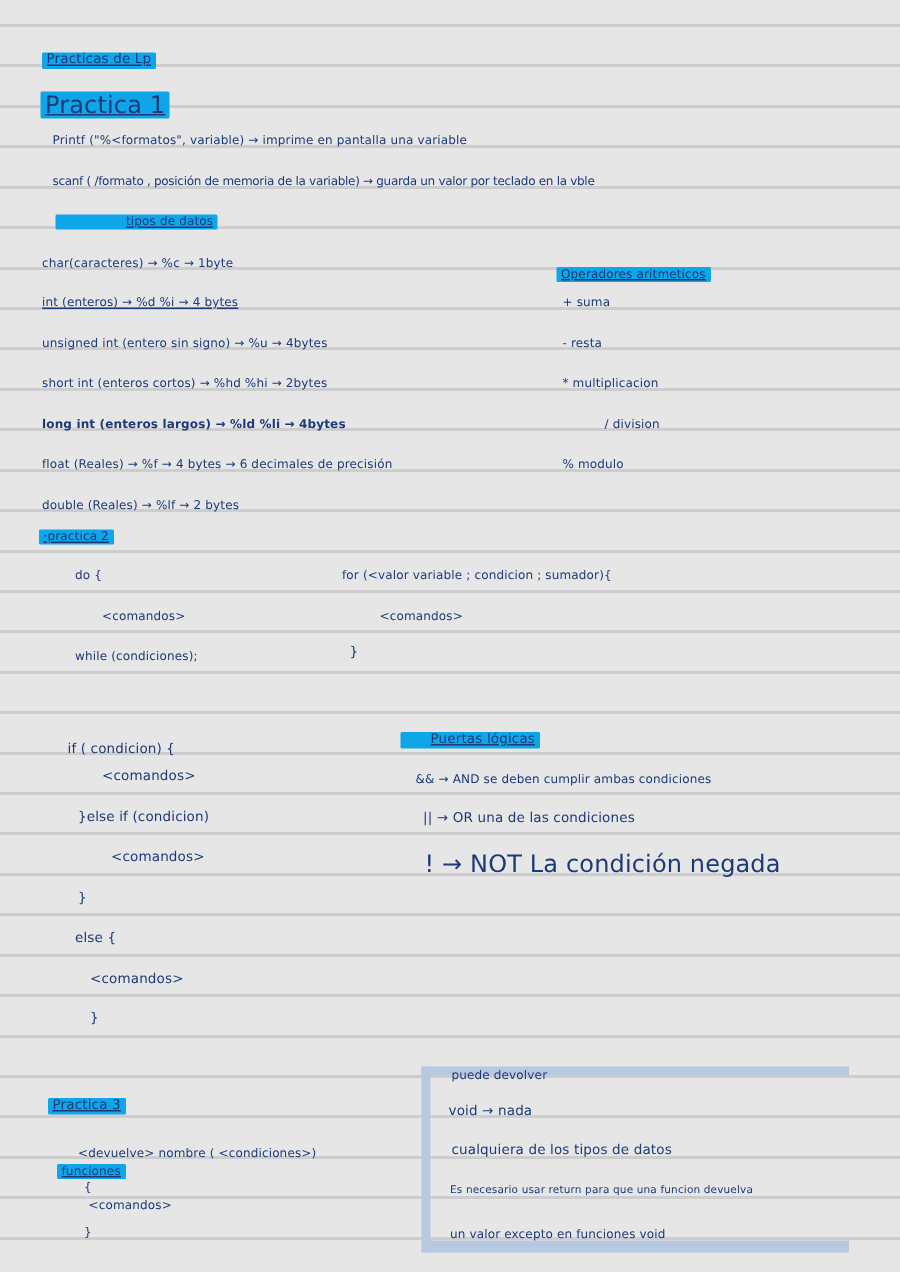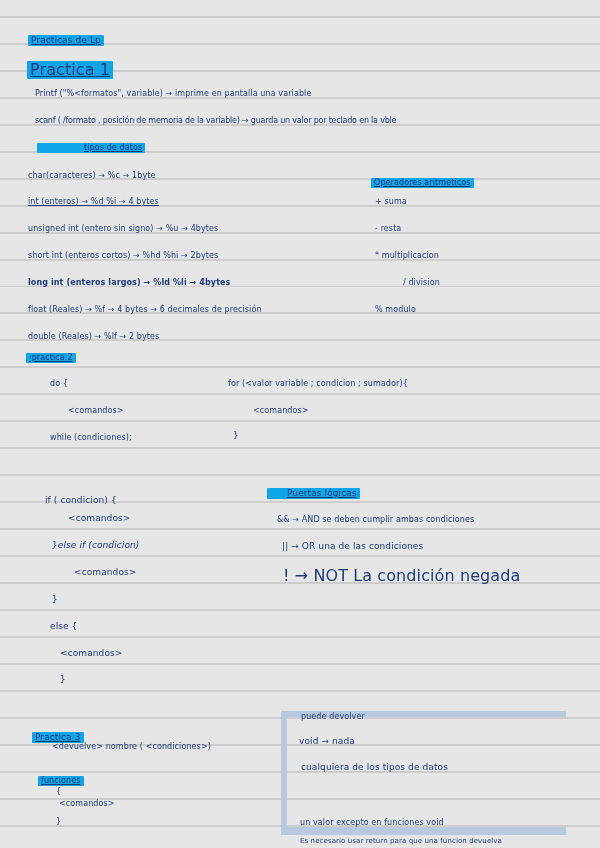--- a/index.html
+++ b/index.html
@@ -59,37 +59,37 @@
 <div class="t s8" style="left:50px;top:380px;">do {</div>
 <div class="t s8" style="left:68px;top:407px;">&lt;comandos&gt;</div>
 <div class="t s8" style="left:50px;top:434px;">while (condiciones);</div>
 
 <div class="t s8" style="left:228px;top:380px;">for (&lt;valor variable ; condicion ; sumador){</div>
 <div class="t s8" style="left:253px;top:407px;">&lt;comandos&gt;</div>
 <div class="t s9" style="left:233px;top:431px;">}</div>
 
 <div class="t s9" style="left:45px;top:481px;margin-top:15px;">if ( condicion) {</div>
 <div class="t s9" style="left:68px;top:514px;">&lt;comandos&gt;</div>
-<div class="t s9" style="left:52px;top:541px;font-style:italic;">}else if (condicion)</div>
+<div class="t s9" style="left:52px;top:541px;">}else if (condicion)</div>
 <div class="t s9" style="left:74px;top:568px;">&lt;comandos&gt;</div>
 <div class="t s9" style="left:52px;top:595px;">}</div>
 <div class="t s9" style="left:50px;top:622px;">else {</div>
 <div class="t s9" style="left:60px;top:649px;">&lt;comandos&gt;</div>
 <div class="t s9" style="left:60px;top:675px;">}</div>
 
 <div class="t s9 hl" style="left:267px;top:488px;padding-left:20px;">Puertas lógicas</div>
 <div class="t s8" style="left:277px;top:516px;">&amp;&amp; → AND se deben cumplir ambas condiciones</div>
 <div class="t s9" style="left:282px;top:542px;">|| → OR una de las condiciones</div>
 <div class="t s10" style="left:283px;top:568px;">! → NOT La condición negada</div>
 
 <div class="t s9 hl" style="left:32px;top:708px;margin-top:24px;">Practica 3</div>
 <div class="t s8 hl" style="left:38px;top:776px;">funciones</div>
-<div class="t s8" style="left:52px;top:743px;">&lt;devuelve&gt; nombre ( &lt;condiciones&gt;)</div>
+<div class="t s8" style="left:52px;top:765px;">&lt;devuelve&gt; nombre ( &lt;condiciones&gt;)</div>
 <div class="t s8" style="left:56px;top:788px;">{</div>
 <div class="t s8" style="left:59px;top:800px;">&lt;comandos&gt;</div>
 <div class="t s8" style="left:56px;top:818px;">}</div>
 
 <div class="box"></div>
 <div class="t s8" style="left:301px;top:713px;">puede devolver</div>
 <div class="t s9" style="left:299px;top:737px;">void → nada</div>
 <div class="t s9" style="left:301px;top:763px;">cualquiera de los tipos de datos</div>
-<div class="t s8" style="left:300px;top:790px;font-size:7px;margin-top:48px;">Es necesario usar return para que una funcion devuelva</div>
+<div class="t s8" style="left:300px;top:790px;font-size:7px;">Es necesario usar return para que una funcion devuelva</div>
 <div class="t s8" style="left:300px;top:819px;">un valor excepto en funciones void</div>
 
 </body></html>

